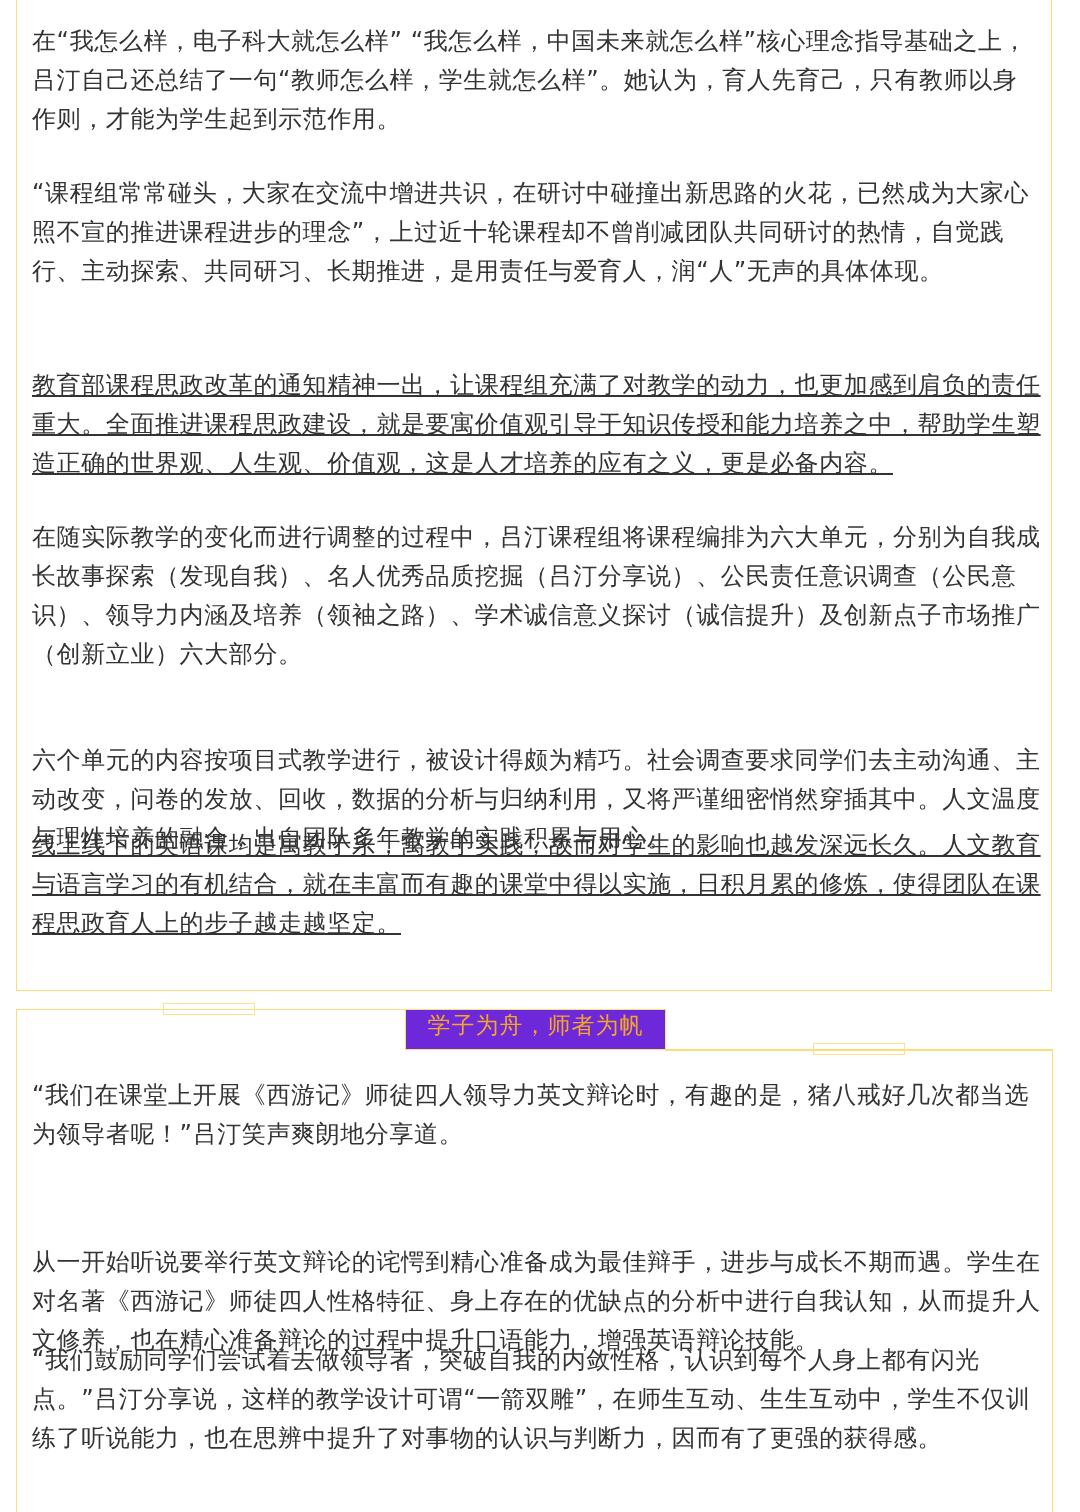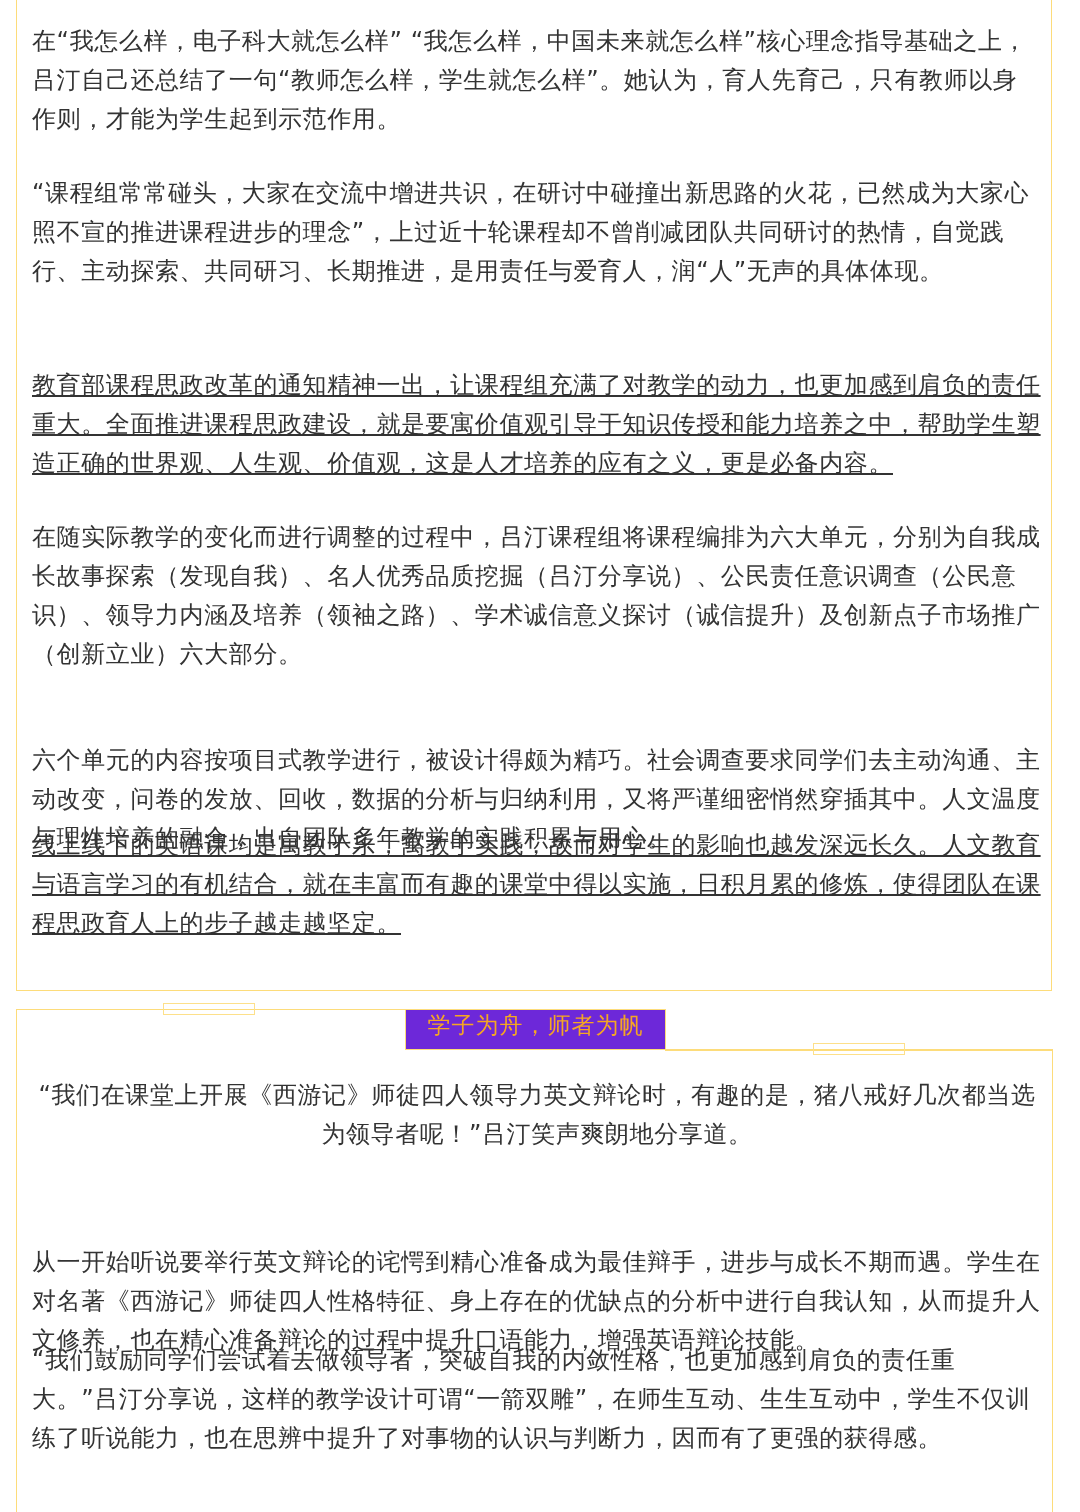--- a/index.html
+++ b/index.html
@@ -100,15 +100,15 @@
 <p class="para" style="top:826px;text-decoration:underline;">线上线下的英语课均是寓教于乐，寓教于实践，故而对学生的影响也越发深远长久。人文教育与语言学习的有机结合，就在丰富而有趣的课堂中得以实施，日积月累的修炼，使得团队在课程思政育人上的步子越走越坚定。</p>
 
 <div class="frame-left"></div>
 <div class="frame-right"></div>
 <div class="deco-rect deco-1"></div>
 <div class="deco-rect deco-2"></div>
 <div class="title-box">
   <span class="title-text">学子为舟，师者为帆</span>
 </div>
 
-<p class="para" style="top:1076px;text-align:center;">“我们在课堂上开展《西游记》师徒四人领导力英文辩论时，有趣的是，猪八戒好几次都当选为领导者呢！”吕汀笑声爽朗地分享道。</p>
+<p class="para" style="top:1076px;">“我们在课堂上开展《西游记》师徒四人领导力英文辩论时，有趣的是，猪八戒好几次都当选为领导者呢！”吕汀笑声爽朗地分享道。</p>
 <p class="para" style="top:1243px;">从一开始听说要举行英文辩论的诧愕到精心准备成为最佳辩手，进步与成长不期而遇。学生在对名著《西游记》师徒四人性格特征、身上存在的优缺点的分析中进行自我认知，从而提升人文修养，也在精心准备辩论的过程中提升口语能力，增强英语辩论技能。</p>
-<p class="para" style="top:1341px;">“我们鼓励同学们尝试着去做领导者，突破自我的内敛性格，也更加感到肩负的责任重大。”吕汀分享说，这样的教学设计可谓“一箭双雕”，在师生互动、生生互动中，学生不仅训练了听说能力，也在思辨中提升了对事物的认识与判断力，因而有了更强的获得感。</p>
+<p class="para" style="top:1341px;">“我们鼓励同学们尝试着去做领导者，突破自我的内敛性格，认识到每个人身上都有闪光点。”吕汀分享说，这样的教学设计可谓“一箭双雕”，在师生互动、生生互动中，学生不仅训练了听说能力，也在思辨中提升了对事物的认识与判断力，因而有了更强的获得感。</p>
 
 </body></html>

